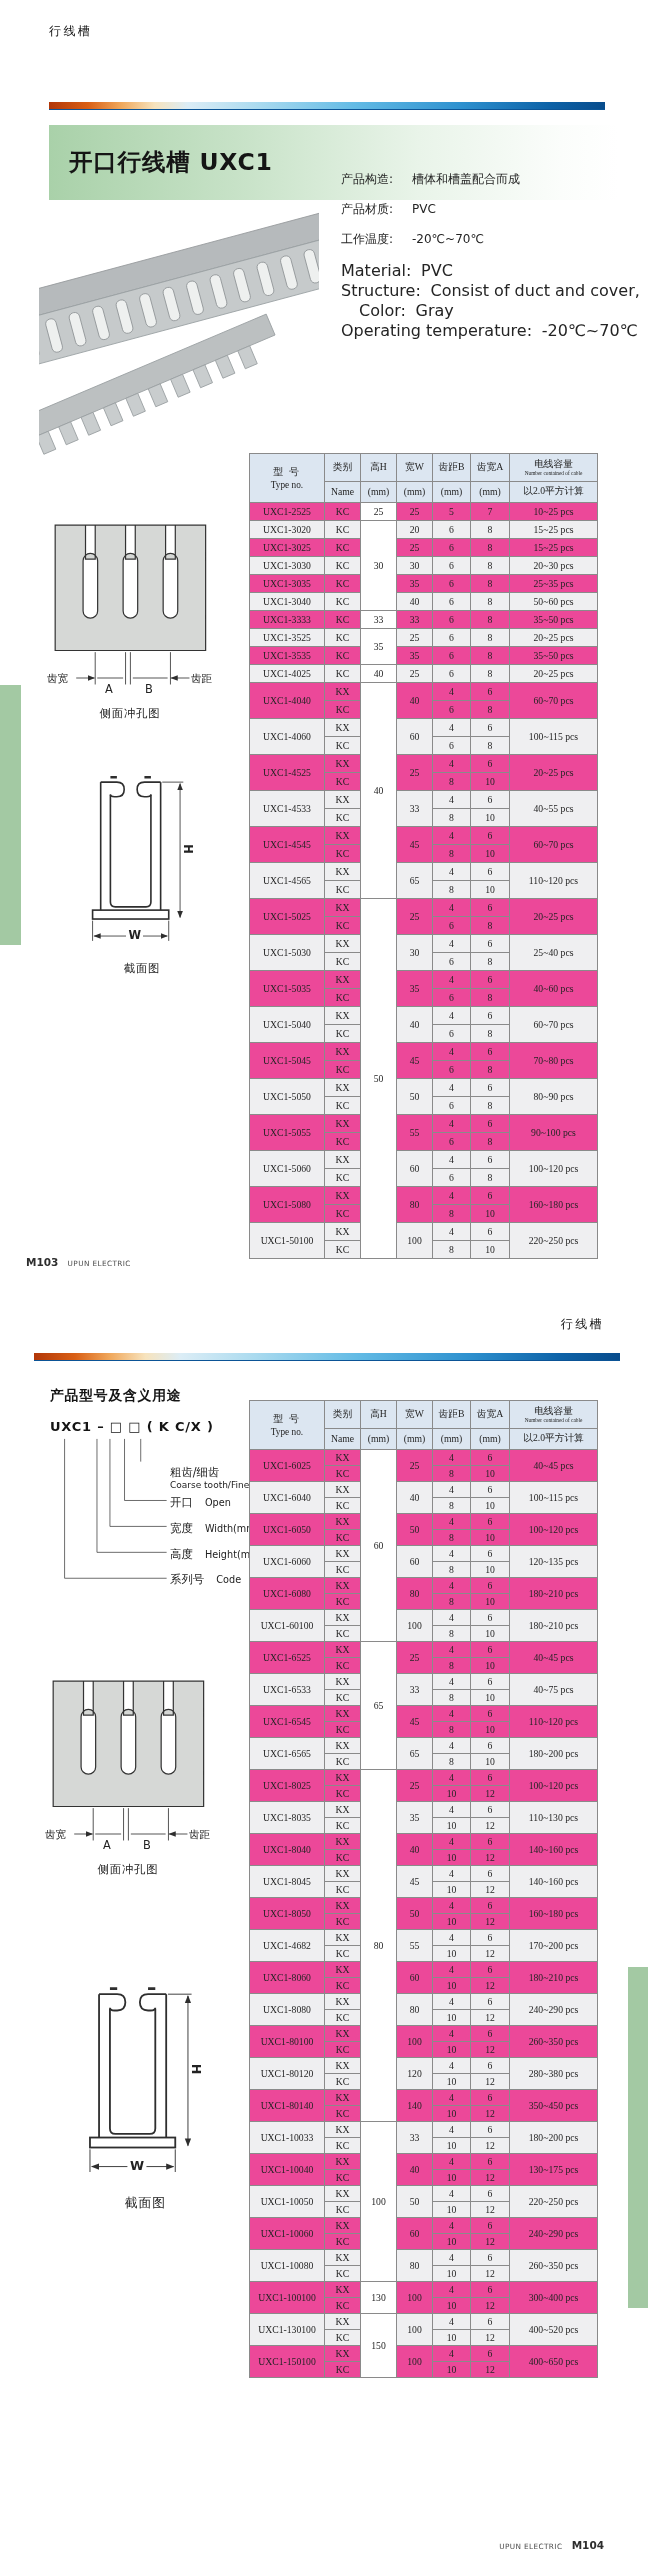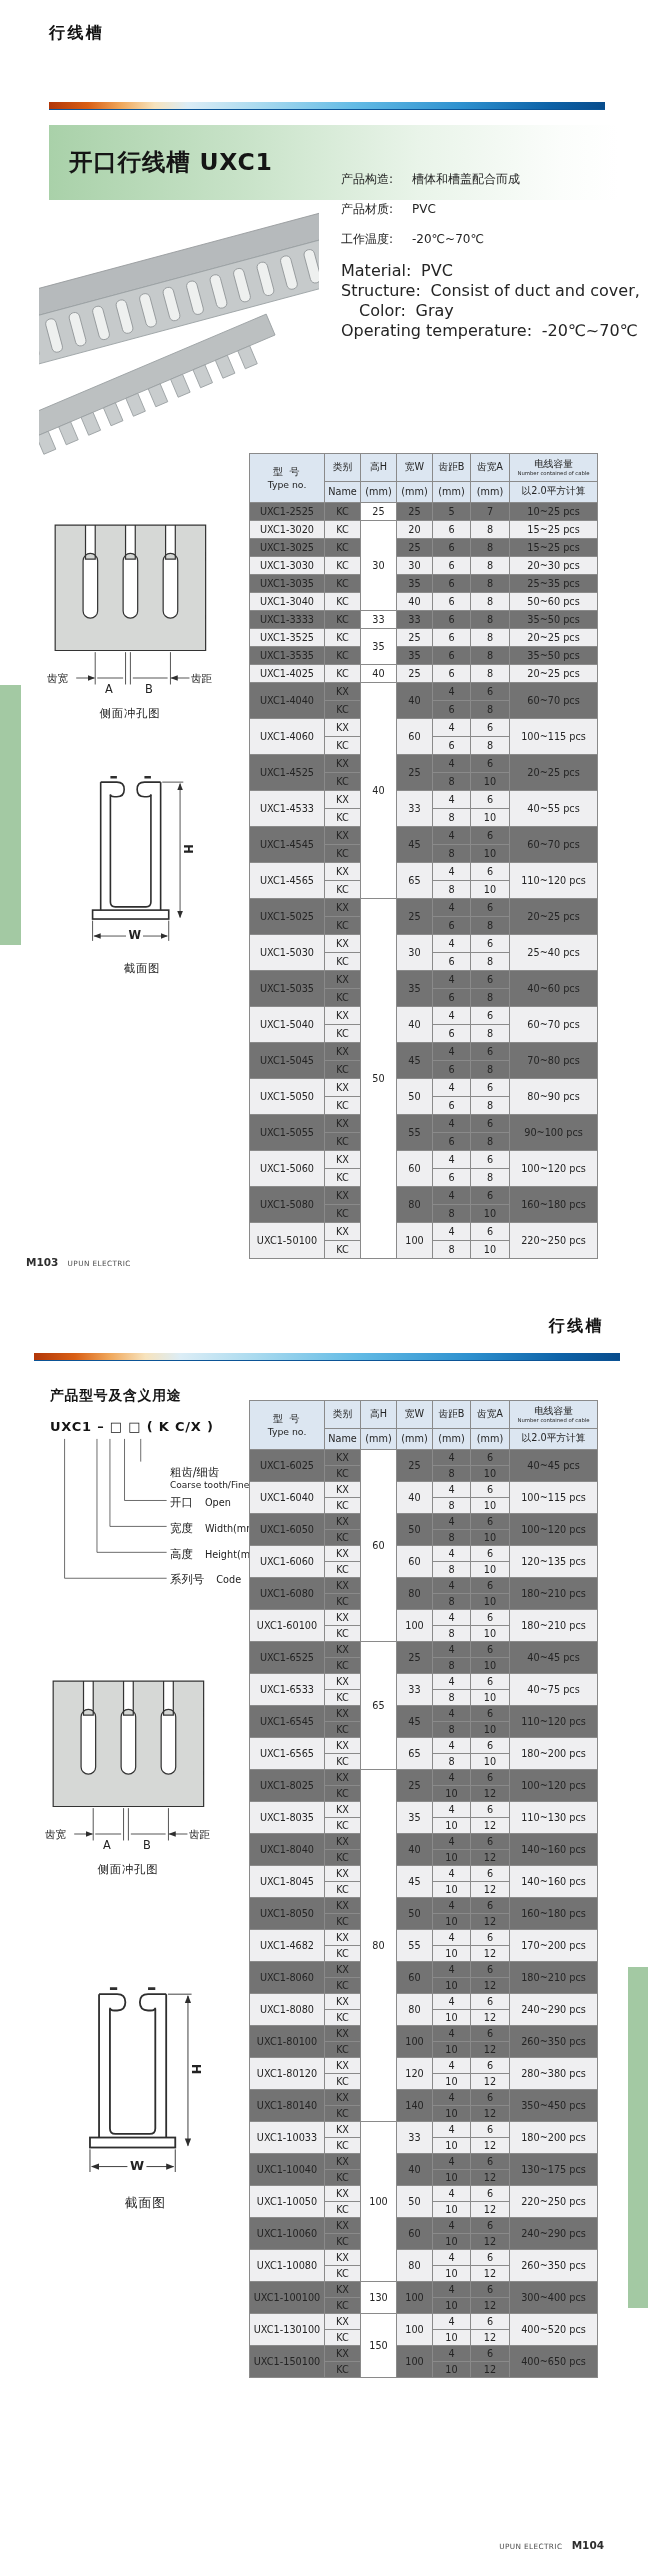--- a/index.html
+++ b/index.html
@@ -4,42 +4,42 @@
 <style>
   html,body { margin:0; padding:0; background:#ffffff; }
   #page {
     position:relative; width:649px; height:2576px; background:#fff;
     font-family:"DejaVu Sans","Liberation Sans",sans-serif; color:#1c1c1c;
     overflow:hidden;
   }
   .abs { position:absolute; }
 
   
-  .sec-label { font-size:16px; font-weight:700; letter-spacing:2.4px; color:#111; }
+  .sec-label { font-size:12px; font-weight:400; letter-spacing:2.4px; color:#111; }
   .grad-bar {
     height:6.5px;
     background:linear-gradient(to right,
       #b23708 0%, #d95f15 7%, #f0a85c 13%, #f7e3bd 19%,
       #dcedf6 25%, #a9daef 38%, #63bbe5 55%, #2e91cf 74%, #0d62a7 90%, #084c8c 100%);
     border-bottom:1.6px solid #0b5496;
   }
   .banner {
     background:linear-gradient(to right,#a9d1a9 0%, #c9e3c9 35%, #e9f4e9 65%, #fbfdfb 90%, #ffffff 100%);
   }
   .banner-title { position:absolute; left:20px; top:21px; font-size:23.5px; font-weight:bold; letter-spacing:0.8px; color:#151515; }
 
   
   .spec-line-cn { font-size:12px; line-height:30px; white-space:nowrap; color:#242424; }
   .spec-line-cn .lbl { display:inline-block; min-width:71px; }
   .spec-line-en { font-size:16px; line-height:20px; white-space:nowrap; color:#242424; }
   .spec-line-en .lbl { margin-right:9.7px; }
   .indent { padding-left:18px; }
 
   
-  table.spec { border-collapse:collapse; table-layout:fixed; width:349px; background:#737373; border:1.6px solid #3c3c3c; }
+  table.spec { border-collapse:collapse; table-layout:fixed; width:349px; background:#ec4899; border:1.6px solid #3c3c3c;font-family:Liberation Serif, serif; }
   table.spec th, table.spec td {
     border:0.8px solid #8a8a8a; padding:0; text-align:center; vertical-align:middle;
     font-size:9.7px; color:#242424; overflow:hidden;
   }
   table.spec thead th { background:#dce6f1; font-weight:normal; }
   table.spec thead tr:first-child { height:27.6px; }
   table.spec thead tr:first-child + tr { height:21px; }
   th.c-type { text-align:left; padding-left:5.7px; }
   th.c-type .hcn { font-size:10px; letter-spacing:1.6px; }
   th.c-type .hen { font-size:9.3px; }

